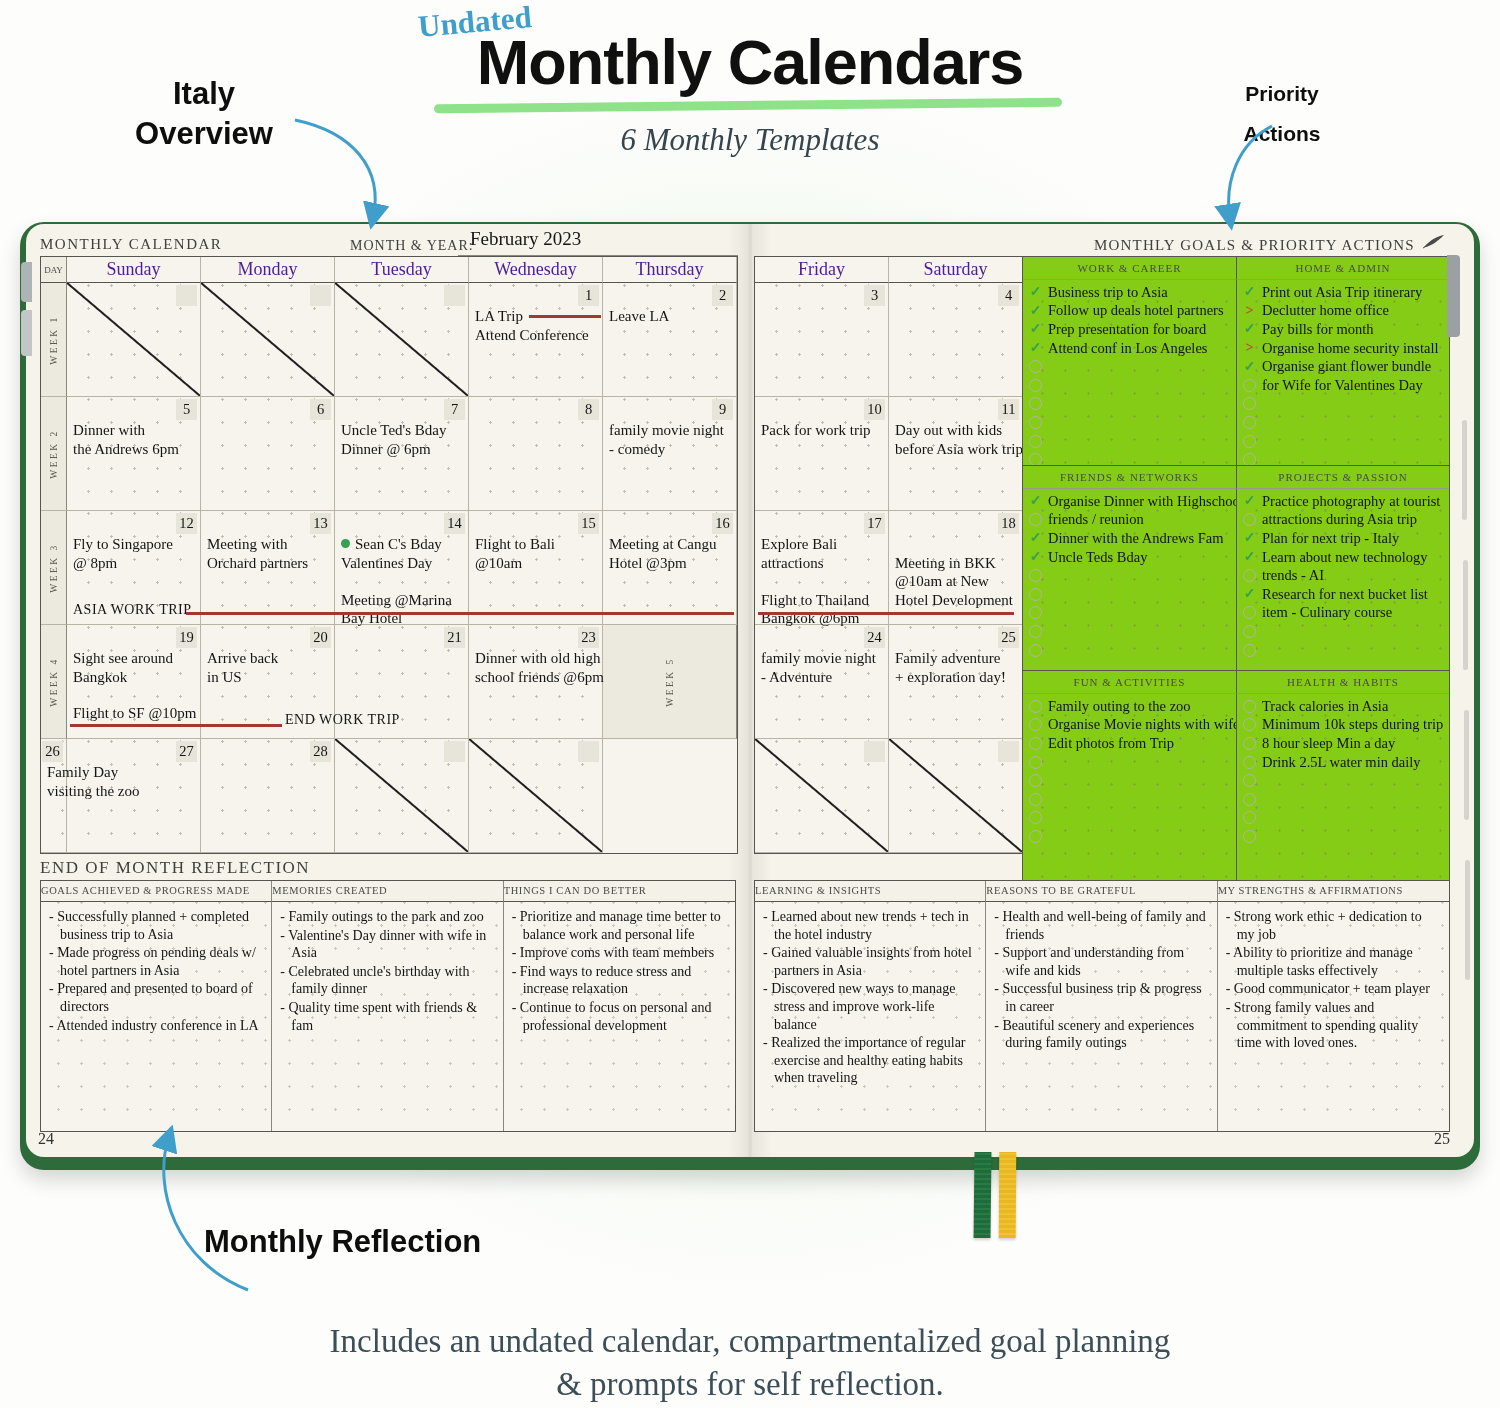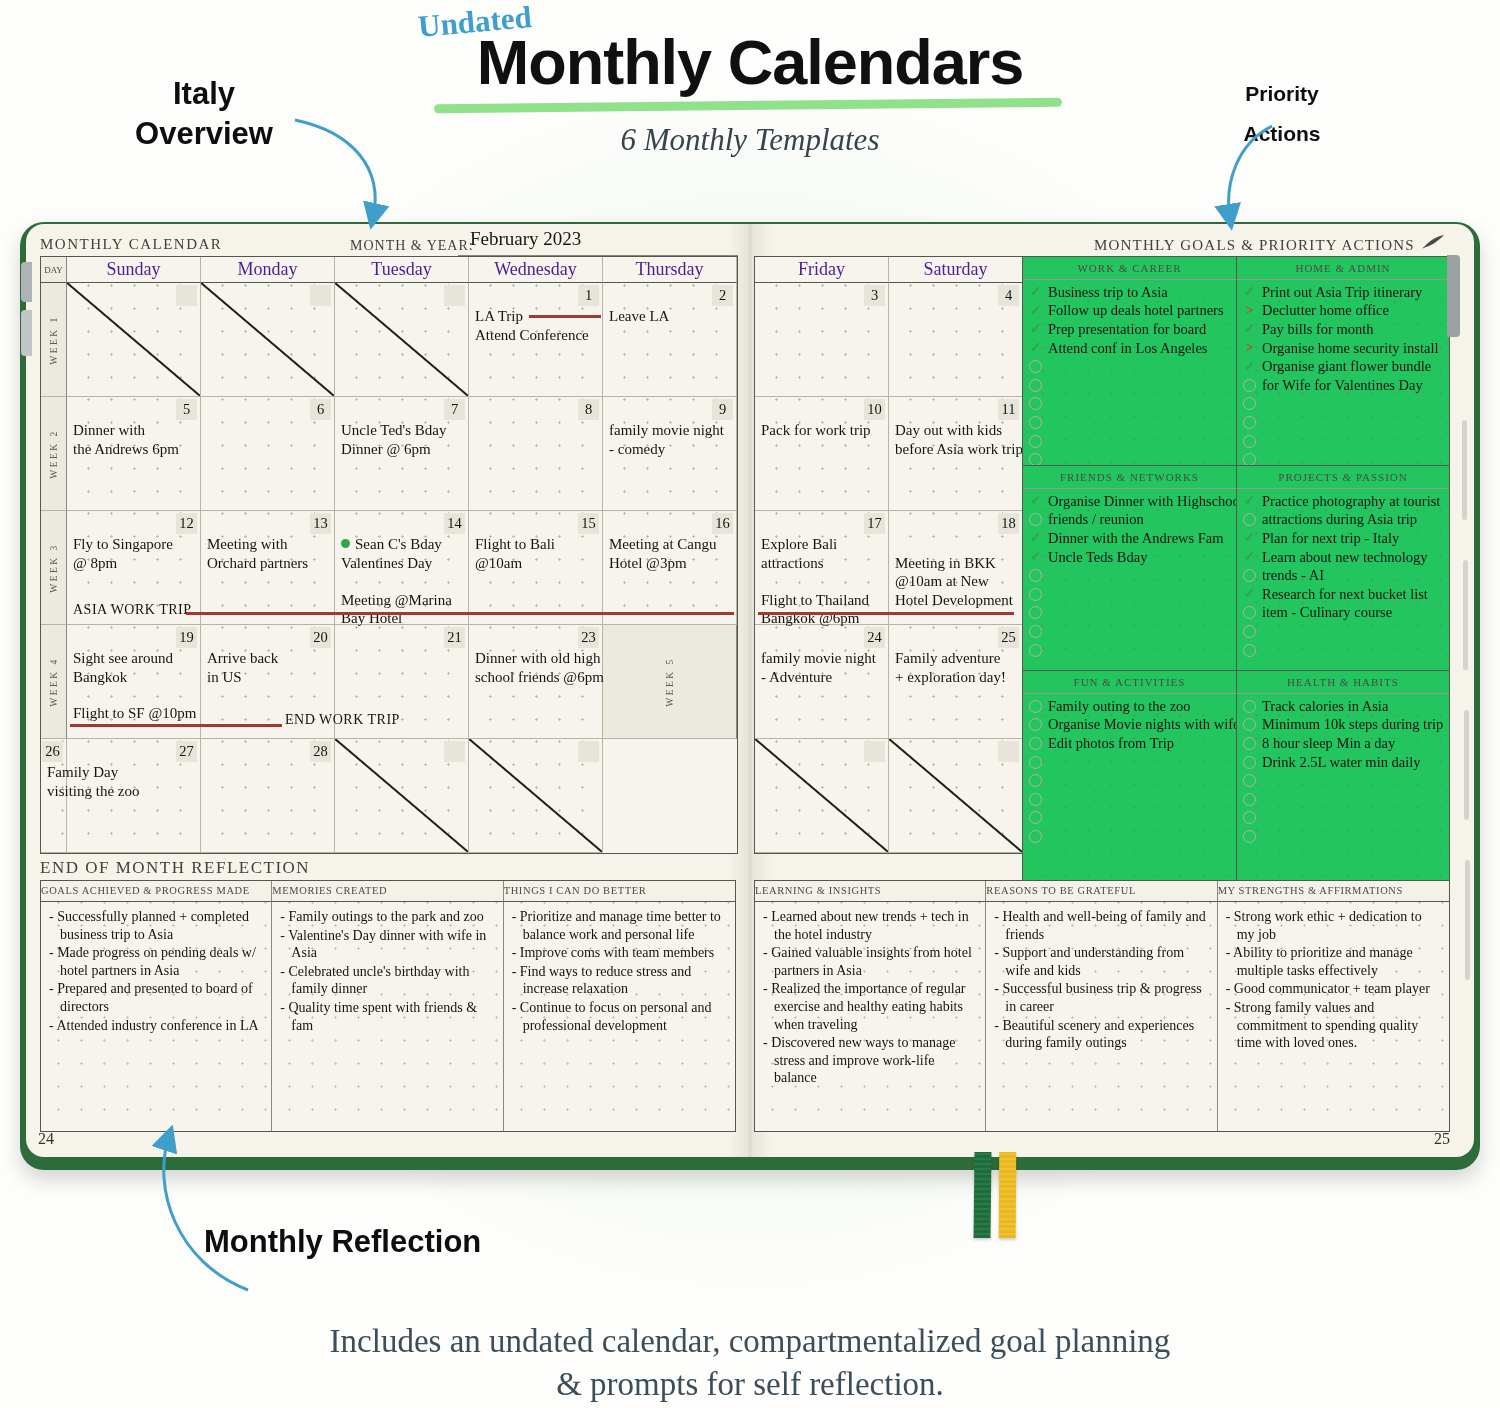--- a/index.html
+++ b/index.html
@@ -72,21 +72,21 @@
   .cell-footer{position:absolute;bottom:6px;left:6px;font-family:cursive;font-size:15px;color:#141414;white-space:nowrap;}
   .cell-footer.caps{font-size:14px;letter-spacing:0.5px;}
   .cell-footer.flight{bottom:16px;}
   .cell-footer.endtrip{left:84px;bottom:10px;}
   .ov-line{position:absolute;height:2.6px;background:var(--red,#a03a30);z-index:3;}
   .asia-line{left:152px;top:382px;width:548px;}
   .sf-line{left:36px;top:494px;width:212px;}
   .fs-line{left:10px;top:382px;width:256px;}
   
   .goals{position:absolute;left:274px;top:26px;width:428px;height:751px;border:1.6px solid #56554f;
-         border-left-width:1.2px;display:flex;flex-direction:column;background:#22c55e;box-sizing:border-box;}
+         border-left-width:1.2px;display:flex;flex-direction:column;background:#84cc16;box-sizing:border-box;}
   .gband{display:grid;grid-template-columns:1fr 1fr;grid-template-rows:23px 1fr;}
   .gband:nth-child(1){height:208px;}
   .gband:nth-child(2){height:204px;border-top:1.4px solid #56554f;}
   .gband:nth-child(3){flex:1;border-top:1.4px solid #56554f;}
   .gcol{display:contents;}
   .ghead{font-family:"Liberation Serif",serif;font-size:11px;letter-spacing:1px;color:#4a4a46;
          text-align:center;line-height:22px;border-bottom:1px solid #9a988c;text-transform:uppercase;grid-row:1;}
   .gitems{padding:3px 5px 0 6px;grid-row:2;overflow:hidden;
           background-image:radial-gradient(circle,rgba(120,115,95,0.38) 1px,rgba(120,115,95,0) 1.4px);
           background-size:23px 23px;background-position:8px 10px;}
@@ -659,22 +659,22 @@
             </div></div>
         </div>
       </div>
     <div class="refl-table" id="refl-right">
         <div class="rhead">LEARNING &amp; INSIGHTS</div>
         <div class="rhead">REASONS TO BE GRATEFUL</div>
         <div class="rhead last">MY STRENGTHS &amp; AFFIRMATIONS</div>
         <div class="rbody">
           <div class="ritem">- Learned about new trends + tech in the hotel industry</div>
           <div class="ritem">- Gained valuable insights from hotel partners in Asia</div>
+          <div class="ritem">- Discovered new ways to manage stress and improve work-life balance</div>
           <div class="ritem">- Realized the importance of regular exercise and healthy eating habits when traveling</div>
-          <div class="ritem">- Discovered new ways to manage stress and improve work-life balance</div>
         </div>
         <div class="rbody">
           <div class="ritem">- Health and well-being of family and friends</div>
           <div class="ritem">- Support and understanding from wife and kids</div>
           <div class="ritem">- Successful business trip &amp; progress in career</div>
           <div class="ritem">- Beautiful scenery and experiences during family outings</div>
         </div>
         <div class="rbody last">
           <div class="ritem">- Strong work ethic + dedication to my job</div>
           <div class="ritem">- Ability to prioritize and manage multiple tasks effectively</div>

